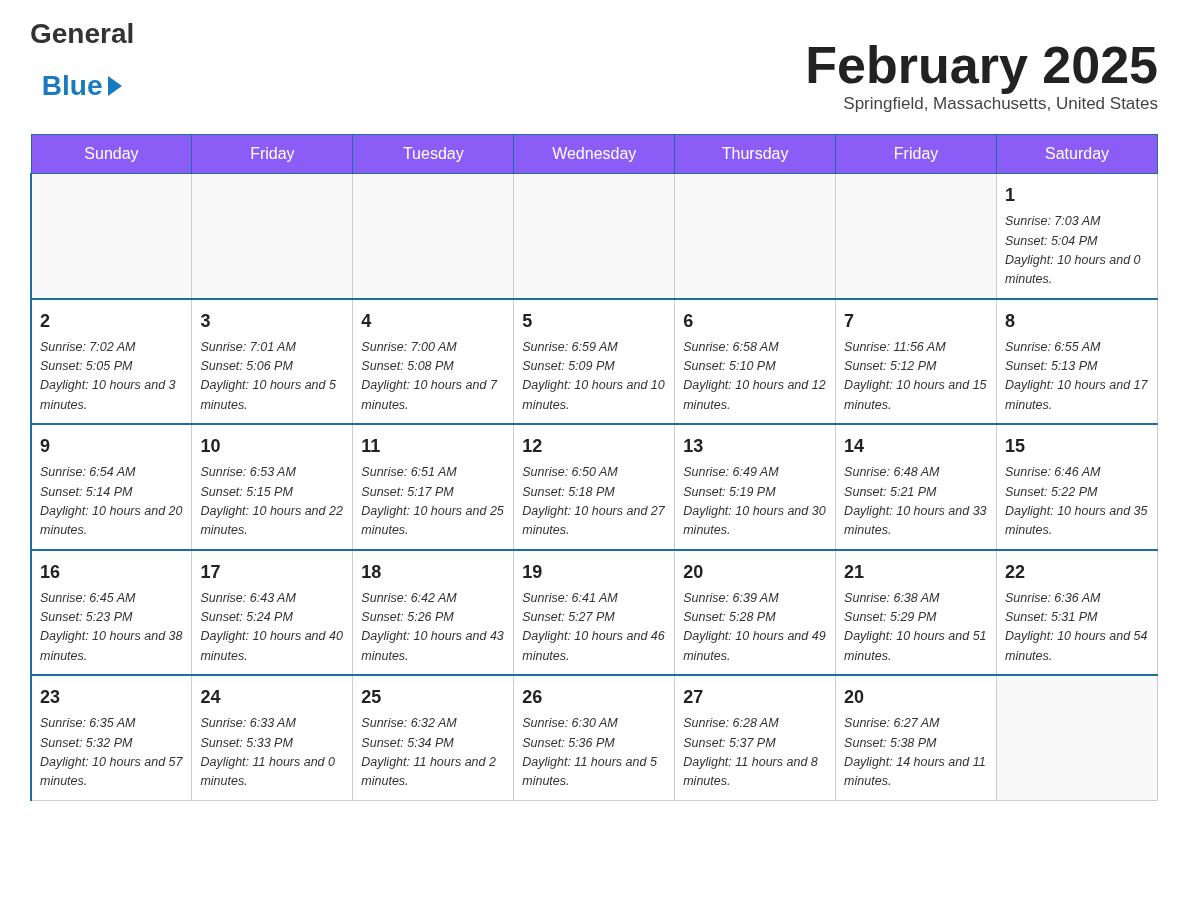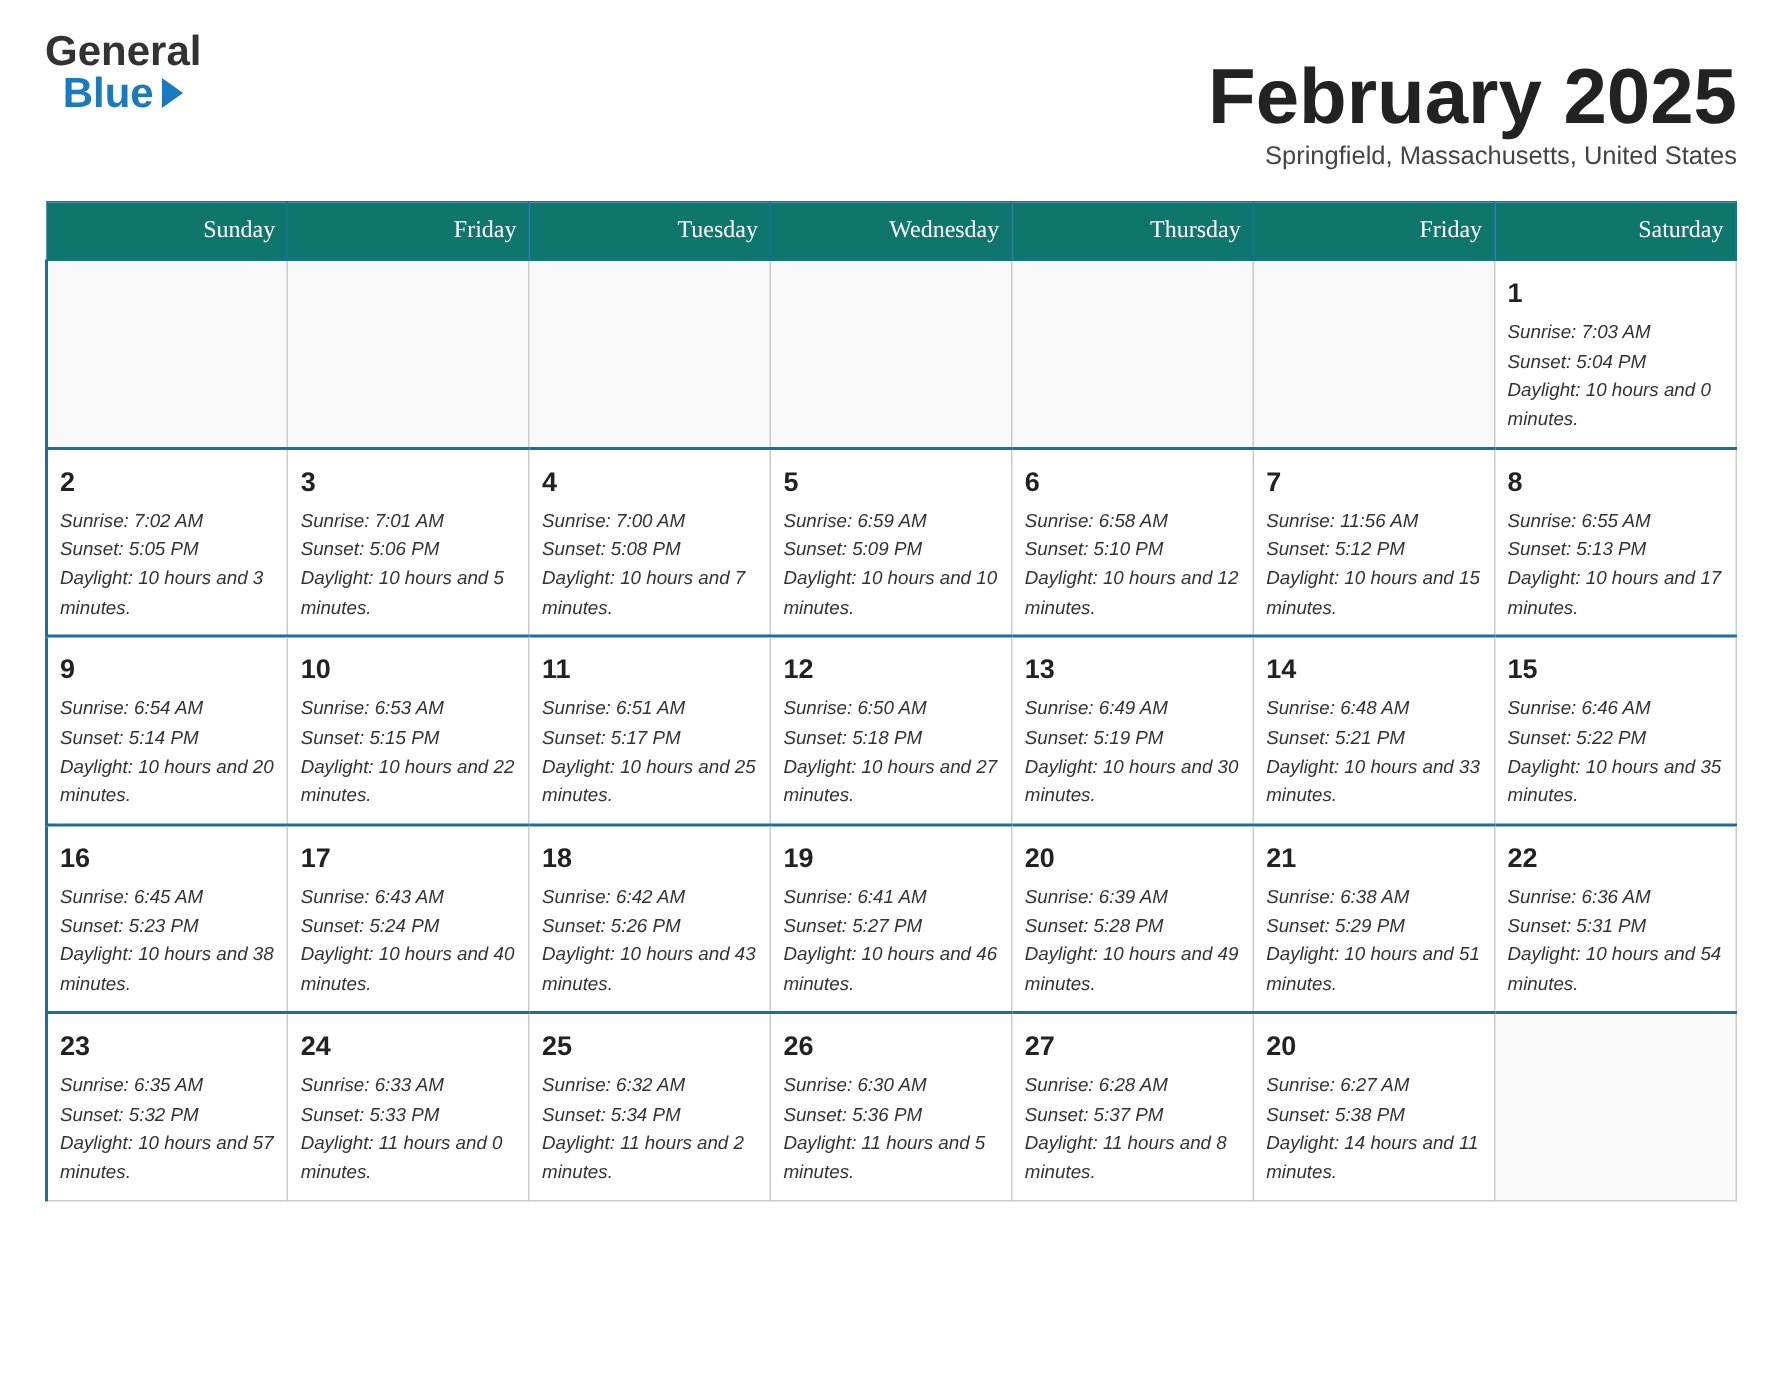--- a/index.html
+++ b/index.html
@@ -29,20 +29,21 @@
       line-height: 1;
     }
     .logo-blue {
       font-size: 28px;
       font-weight: bold;
       color: #1a7abf;
       line-height: 1;
       display: flex;
       align-items: center;
       gap: 4px;
+      margin-top: 24px;
     }
     .logo-arrow {
       width: 0;
       height: 0;
       border-left: 14px solid #1a7abf;
       border-top: 10px solid transparent;
       border-bottom: 10px solid transparent;
       display: inline-block;
       margin-left: 2px;
     }
@@ -60,28 +61,27 @@
       font-size: 17px;
       color: #444;
       margin-top: 0;
     }
     .calendar-table {
       width: 100%;
       border-collapse: collapse;
       border: 1px solid #aaa;
     }
     .calendar-table th {
-      background-color: #0f766e;
+      background-color: #8b5cf6;
       color: #fff;
       font-size: 16px;
       font-weight: normal;
       padding: 10px 8px;
-      text-align: right;
+      text-align: center;
       border: 1px solid #1a6ea0;
-      font-family: Liberation Serif, serif;
     }
     .calendar-table td {
       vertical-align: top;
       padding: 8px;
       border: 1px solid #ccc;
       width: 14.28%;
       height: 115px;
       font-size: 13px;
       line-height: 1.5;
       color: #333;

